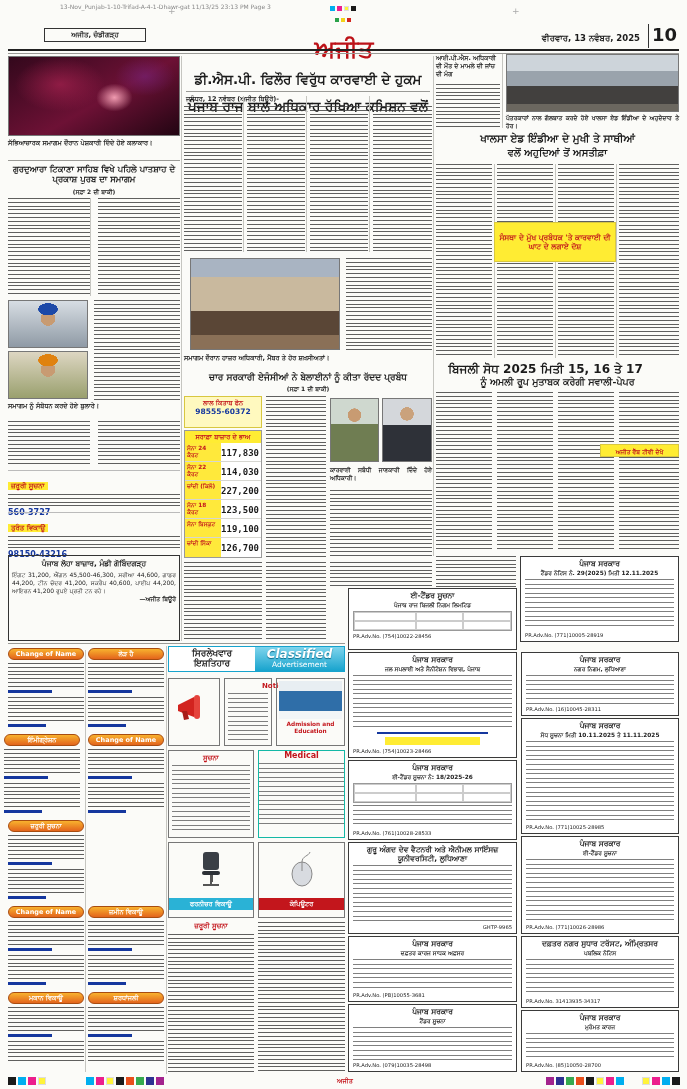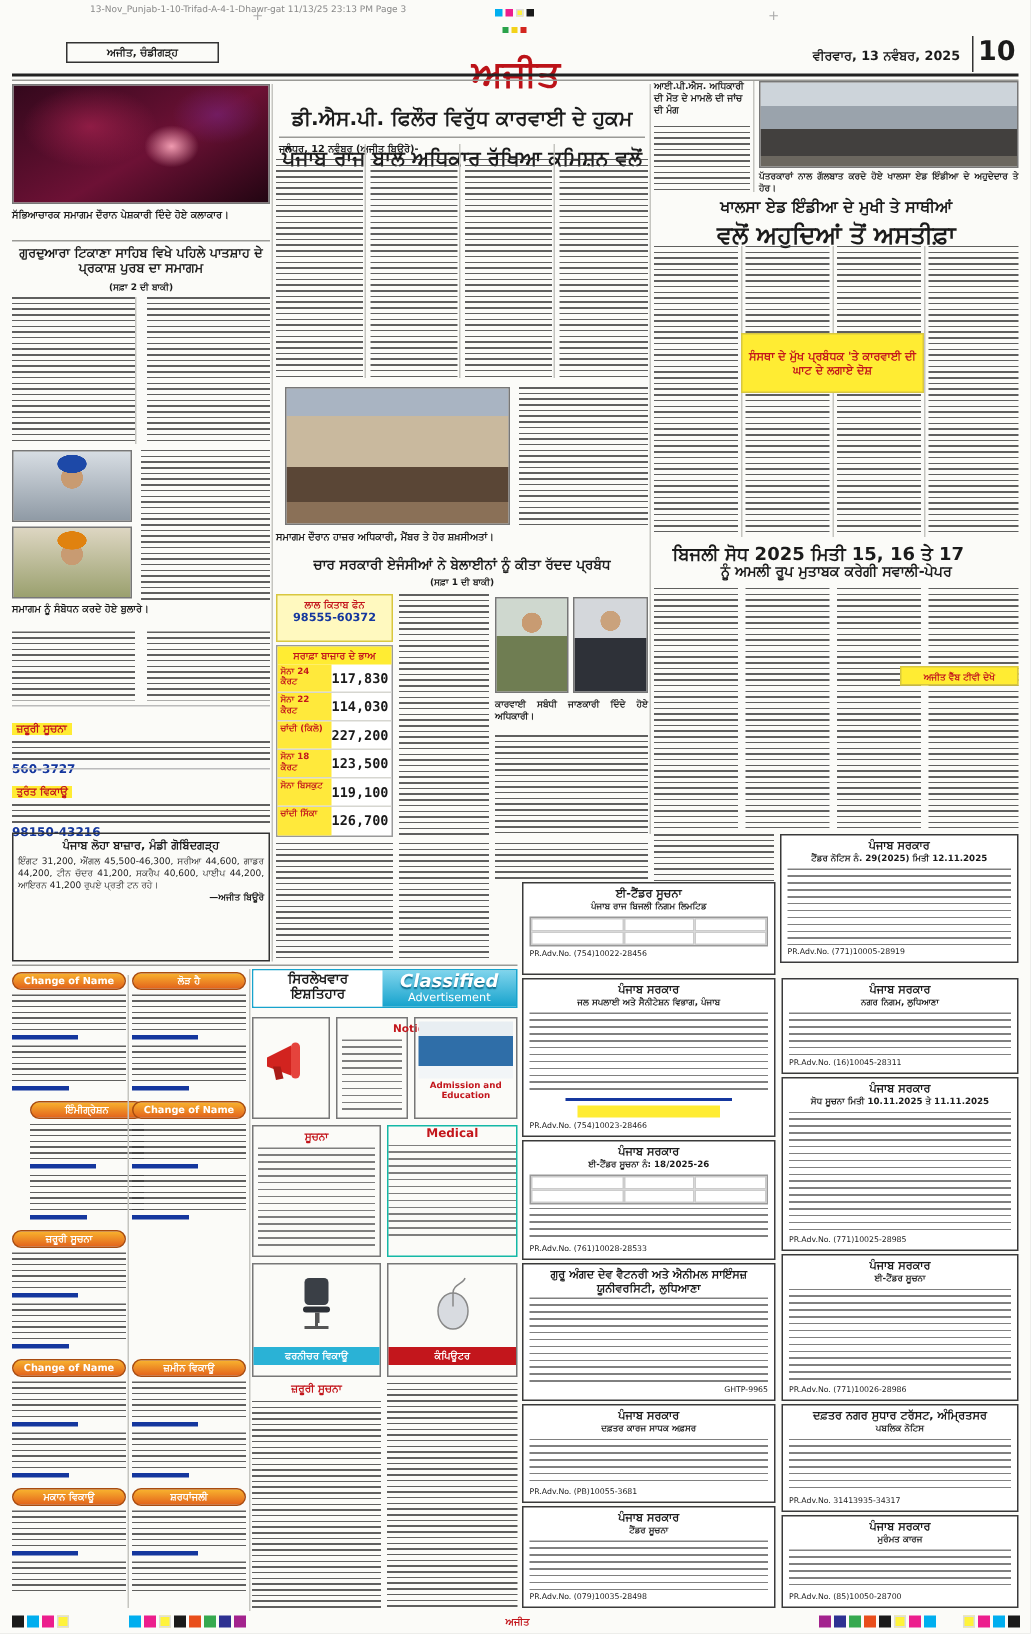--- a/index.html
+++ b/index.html
@@ -180,21 +180,21 @@
   <div class="abs g" style="left:266px;top:562px;width:60px;height:78px;"></div>
   <div class="abs g" style="left:330px;top:562px;width:102px;height:24px;"></div>
 
   <div class="abs" style="left:436px;top:54px;width:64px;font-size:6.2px;font-weight:bold;line-height:1.25;">ਆਈ.ਪੀ.ਐਸ. ਅਧਿਕਾਰੀ ਦੀ ਮੌਤ ਦੇ ਮਾਮਲੇ ਦੀ ਜਾਂਚ ਦੀ ਮੰਗ</div>
   <div class="abs g" style="left:436px;top:84px;width:64px;height:44px;"></div>
   <div class="abs vr" style="left:502px;top:54px;height:74px;"></div>
   <div class="abs photo ph-group2" style="left:506px;top:54px;width:173px;height:58px;"></div>
   <div class="abs cap" style="left:506px;top:114px;width:173px;font-size:6px;">ਪੱਤਰਕਾਰਾਂ ਨਾਲ ਗੱਲਬਾਤ ਕਰਦੇ ਹੋਏ ਖਾਲਸਾ ਏਡ ਇੰਡੀਆ ਦੇ ਅਹੁਦੇਦਾਰ ਤੇ ਹੋਰ।</div>
 
   <div class="abs hl" style="left:436px;top:132px;width:243px;font-size:10.5px;">ਖਾਲਸਾ ਏਡ ਇੰਡੀਆ ਦੇ ਮੁਖੀ ਤੇ ਸਾਥੀਆਂ</div>
-  <div class="abs hl" style="left:436px;top:147px;width:243px;font-size:16px;">ਵਲੋਂ ਅਹੁਦਿਆਂ ਤੋਂ ਅਸਤੀਫ਼ਾ</div>
+  <div class="abs hl" style="left:436px;top:147px;width:243px;font-size:10px;">ਵਲੋਂ ਅਹੁਦਿਆਂ ਤੋਂ ਅਸਤੀਫ਼ਾ</div>
 
   <div class="abs g" style="left:436px;top:164px;width:56px;height:194px;"></div>
   <div class="abs g" style="left:497px;top:164px;width:56px;height:194px;"></div>
   <div class="abs g" style="left:558px;top:164px;width:56px;height:194px;"></div>
   <div class="abs g" style="left:619px;top:164px;width:60px;height:194px;"></div>
   <div class="abs vr" style="left:494px;top:164px;height:194px;"></div>
   <div class="abs vr" style="left:555px;top:164px;height:194px;"></div>
   <div class="abs vr" style="left:616px;top:164px;height:194px;"></div>
   <div class="abs yellowbg" style="left:494px;top:222px;width:122px;height:40px;border:1px solid #d8c740;display:flex;align-items:center;">
     <div class="red hl" style="width:100%;font-size:7.5px;">ਸੰਸਥਾ ਦੇ ਮੁੱਖ ਪ੍ਰਬੰਧਕ 'ਤੇ ਕਾਰਵਾਈ ਦੀ ਘਾਟ ਦੇ ਲਗਾਏ ਦੋਸ਼</div>
@@ -229,21 +229,21 @@
     </div>
   </div>
 
   <div class="abs" style="left:8px;top:648px;width:76px;height:84px;">
     <div class="pill">Change of Name</div>
     <div class="g" style="height:24px;margin-top:3px;"></div>
       <div class="ebar" style="width:44px;"></div>
     <div class="g" style="height:24px;margin-top:4px;"></div>
       <div class="ebar" style="width:38px;"></div>
   </div>
-  <div class="abs" style="left:20px;top:734px;width:76px;height:84px;">
+  <div class="abs" style="left:4px;top:734px;width:76px;height:84px;">
     <div class="pill">ਇੰਮੀਗ੍ਰੇਸ਼ਨ</div>
     <div class="g" style="height:24px;margin-top:3px;"></div>
       <div class="ebar" style="width:44px;"></div>
     <div class="g" style="height:24px;margin-top:4px;"></div>
       <div class="ebar" style="width:38px;"></div>
   </div>
   <div class="abs" style="left:8px;top:820px;width:76px;height:84px;">
     <div class="pill">ਜ਼ਰੂਰੀ ਸੂਚਨਾ</div>
     <div class="g" style="height:24px;margin-top:3px;"></div>
       <div class="ebar" style="width:44px;"></div>

